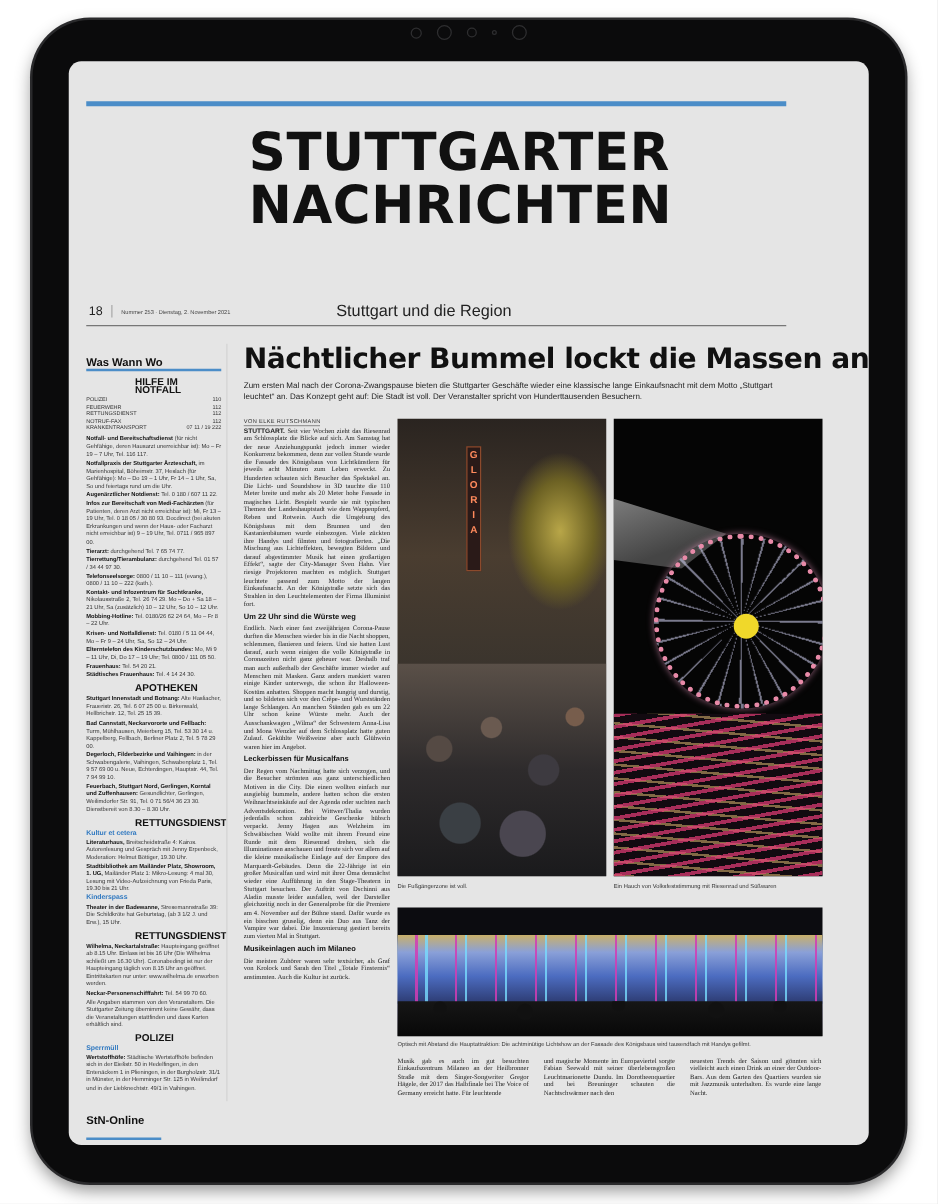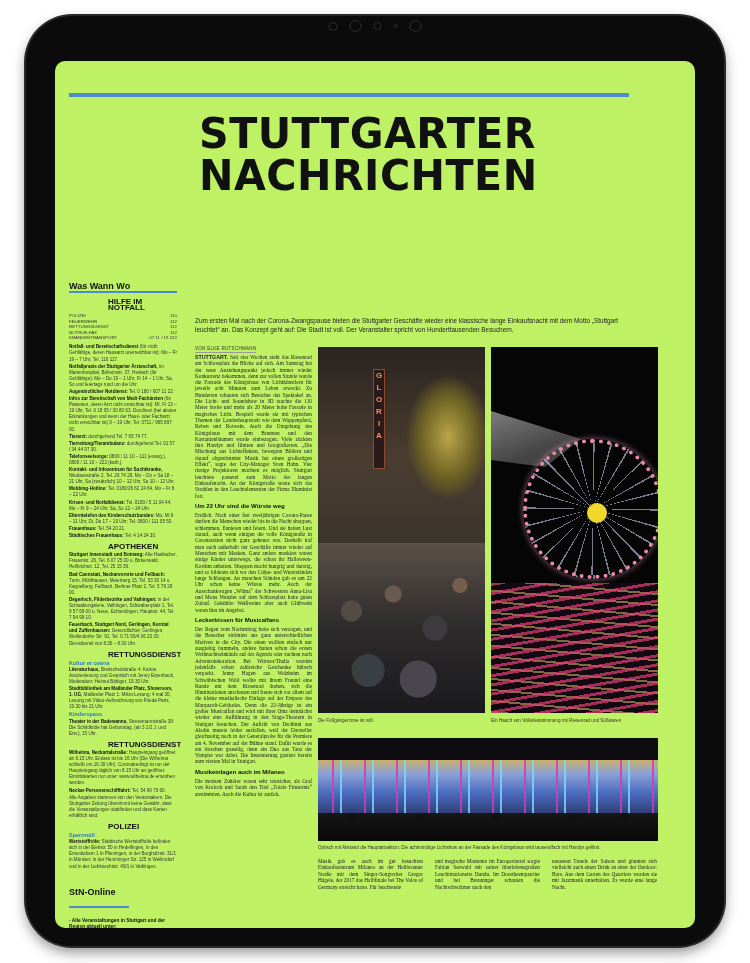--- a/index.html
+++ b/index.html
@@ -7,41 +7,41 @@
   body { position: relative; font-family: "Liberation Sans", sans-serif; }
 
   .tablet {
     position: absolute; left: 26px; top: 16px; width: 698px; height: 930px;
     background: #0b0b0c; border-radius: 46px;
     box-shadow: 0 0 0 2px #2a2a2c, 0 6px 14px rgba(0,0,0,0.45);
   }
   .camera-bar { position: absolute; top: 4px; left: 50%; transform: translateX(-50%); display: flex; gap: 12px; align-items: center; }
   .cam { border-radius: 50%; border: 1px solid #2e2e30; }
   .screen {
-    position: absolute; left: 29px; top: 45px; width: 640px; height: 867px;
-    background: #bef264; border-radius: 10px; overflow: hidden;
+    position: absolute; left: 29px; top: 33px; width: 640px; height: 867px;
+    background: #e5e5e5; border-radius: 10px; overflow: hidden;
   }
 
   
   .topline { position: absolute; left: 14px; top: 32px; width: 560px; height: 4px; background: #4b8dc8; }
   .logo { position: absolute; left: 144px; top: 52px; font-family: "DejaVu Sans", sans-serif; font-weight: bold; color: #111;
     font-size: 42px; line-height: 42px; letter-spacing: 0.5px; transform: scaleX(0.98); transform-origin: left; }
   .anniv { position: absolute; left: 463px; top: 55px; width: 56px; height: 70px; color: #2f78c0; }
   .anniv .num { font-family: "DejaVu Sans", sans-serif; font-size: 52px; font-weight: 400; letter-spacing: -10px; line-height: 60px; }
   .anniv .seit { position: absolute; left: 2px; top: 44px; font-size: 7px; color: #2f78c0; }
 
   .pagebar { position: absolute; left: 14px; top: 192px; width: 560px; height: 20px; border-bottom: 1.5px solid #777; }
   .pagenum { position: absolute; left: 2px; top: 3px; font-size: 10px; color: #222; }
   .pagesep { position: absolute; left: 20px; top: 3px; width: 1px; height: 10px; background: #aaa; }
   .issue { position: absolute; left: 28px; top: 6px; font-size: 4.5px; color: #444; }
   .section { position: absolute; left: 200px; top: 0px; font-size: 13px; color: #222; }
 
   
   .leftcol { position: absolute; left: 14px; top: 222px; width: 108px; font-size: 4.6px; line-height: 6.1px; color: #333; }
-  .box-title { font-size: 9px; font-weight: bold; color: #111; padding-bottom: 2px; border-bottom: 2px solid #4b8dc8; margin-bottom: 6px; }
+  .box-title { font-size: 9px; font-weight: bold; color: #111; padding-bottom: 2px; border-bottom: 2px solid #4b8dc8; margin-bottom: 6px; margin-top: 16px; }
   .hdr { font-size: 8px; font-weight: bold; color: #111; margin: 5px 0 2px; padding-left: 39px; }
   .sub { font-size: 5.5px; font-weight: bold; color: #2f78c0; margin: 1px 0 1px; }
   .numrow { display: flex; justify-content: space-between; font-size: 4.4px; line-height: 5.4px; }
   .entry { margin-bottom: 1px; }
   .entry b { color: #111; }
   .online-title { font-size: 9px; font-weight: bold; color: #111; margin-top: 18px; padding-bottom: 11px; border-bottom: 2px solid #4b8dc8; display: inline-block; width: 60px; }
   .online-text { font-size: 4.8px; font-weight: bold; color: #111; margin-top: 10px; line-height: 6px; }
   .online-text .bullet { color: #2f78c0; }
   .online-link { font-size: 4.6px; color: #444; text-decoration: underline; }
 
@@ -122,20 +122,26 @@
     <div class="cam" style="width:12px;height:12px"></div>
   </div>
 
   <div class="screen">
     <div class="topline"></div>
     <div class="logo">
       <div>STUTTGARTER</div>
       <div>NACHRICHTEN</div>
     </div>
 
+    <div class="pagebar">
+      <span class="pagenum">18</span>
+      <span class="pagesep"></span>
+      <span class="issue">Nummer 253 · Dienstag, 2. November 2021</span>
+      <span class="section">Stuttgart und die Region</span>
+    </div>
 
     <div class="leftcol">
       <div class="box-title">Was Wann Wo</div>
       <div class="hdr">HILFE IM NOTFALL</div>
       <div>
         <div class="numrow">
             <span>POLIZEI</span>
             <span>110</span>
           </div>
         <div class="numrow">
@@ -192,20 +198,21 @@
       <div class="sub">Sperrmüll</div>
       <div class="entry"><b>Wertstoffhöfe:</b> <span>Städtische Wertstoffhöfe befinden sich in der Eiešstr. 50 in Hedelfingen, in den Entenäckern 1 in Plieningen, in der Burgholzstr. 31/1 in Münster, in der Hemminger Str. 125 in Weilimdorf und in der Liebknechtstr. 49/1 in Vaihingen.</span></div>
 
       <div class="online-title">StN-Online</div>
       <div class="online-text"><span class="bullet">▪ </span><span>Alle Veranstaltungen in Stuttgart und der Region aktuell unter:</span></div>
       <div class="online-link">veranstaltungen.stuttgarter-nachrichten.de</div>
     </div>
 
     <div class="divider-v"></div>
 
+    <div class="headline">Nächtlicher Bummel lockt die Massen an</div>
     <div class="teaser">Zum ersten Mal nach der Corona-Zwangspause bieten die Stuttgarter Geschäfte wieder eine klassische lange Einkaufsnacht mit dem Motto „Stuttgart leuchtet“ an. Das Konzept geht auf: Die Stadt ist voll. Der Veranstalter spricht von Hunderttausenden Besuchern.</div>
     <div class="byline">Von Elke Rutschmann</div>
 
     <div class="body1">
       <p><span class="lead">STUTTGART.</span> <span>Seit vier Wochen zieht das Riesenrad am Schlossplatz die Blicke auf sich. Am Samstag hat der neue Anziehungspunkt jedoch immer wieder Konkurrenz bekommen, denn zur vollen Stunde wurde die Fassade des Königsbaus von Lichtkünstlern für jeweils acht Minuten zum Leben erweckt. Zu Hunderten schauten sich Besucher das Spektakel an. Die Licht- und Soundshow in 3D tauchte die 110 Meter breite und mehr als 20 Meter hohe Fassade in magisches Licht. Bespielt wurde sie mit typischen Themen der Landeshauptstadt wie dem Wappenpferd, Reben und Rotwein. Auch die Umgebung des Königsbaus mit dem Brunnen und den Kastanienbäumen wurde einbezogen. Viele zückten ihre Handys und filmten und fotografierten. „Die Mischung aus Lichteffekten, bewegten Bildern und darauf abgestimmter Musik hat einen großartigen Effekt“, sagte der City-Manager Sven Hahn. Vier riesige Projektoren machten es möglich. Stuttgart leuchtete passend zum Motto der langen Einkaufsnacht. An der Königstraße setzte sich das Strahlen in den Leuchtelementen der Firma Illuminist fort.</span></p>
       <div class="sh">Um 22 Uhr sind die Würste weg</div>
       <p>Endlich. Nach einer fast zweijährigen Corona-Pause durften die Menschen wieder bis in die Nacht shoppen, schlemmen, flanieren und feiern. Und sie hatten Lust darauf, auch wenn einigen die volle Königstraße in Coronazeiten nicht ganz geheuer war. Deshalb traf man auch außerhalb der Geschäfte immer wieder auf Menschen mit Masken. Ganz anders maskiert waren einige Kinder unterwegs, die schon ihr Halloween-Kostüm anhatten. Shoppen macht hungrig und durstig, und so bildeten sich vor den Crêpe- und Wurstständen lange Schlangen. An manchen Ständen gab es um 22 Uhr schon keine Würste mehr. Auch der Ausschankwagen „Wilma“ der Schwestern Anna-Lisa und Mona Wenzler auf dem Schlossplatz hatte guten Zulauf. Gekühlte Weißweine aber auch Glühwein waren hier im Angebot.</p>
       <div class="sh">Leckerbissen für Musicalfans</div>
       <p>Der Regen vom Nachmittag hatte sich verzogen, und die Besucher strömten aus ganz unterschiedlichen Motiven in die City. Die einen wollten einfach nur ausgiebig bummeln, andere hatten schon die ersten Weihnachtseinkäufe auf der Agenda oder suchten nach Adventsdekoration. Bei Wittwer/Thalia wurden jedenfalls schon zahlreiche Geschenke hübsch verpackt. Jenny Hagen aus Welzheim im Schwäbischen Wald wollte mit ihrem Freund eine Runde mit dem Riesenrad drehen, sich die Illuminationen anschauen und freute sich vor allem auf die kleine musikalische Einlage auf der Empore des Marquardt-Gebäudes. Denn die 22-Jährige ist ein großer Musicalfan und wird mit ihrer Oma demnächst wieder eine Aufführung in den Stage-Theatern in Stuttgart besuchen. Der Auftritt von Dschinni aus Aladin musste leider ausfallen, weil der Darsteller gleichzeitig noch in der Generalprobe für die Premiere am 4. November auf der Bühne stand. Dafür wurde es ein bisschen gruselig, denn ein Duo aus Tanz der Vampire war dabei. Die Inszenierung gastiert bereits zum vierten Mal in Stuttgart.</p>
       <div class="sh">Musikeinlagen auch im Milaneo</div>

